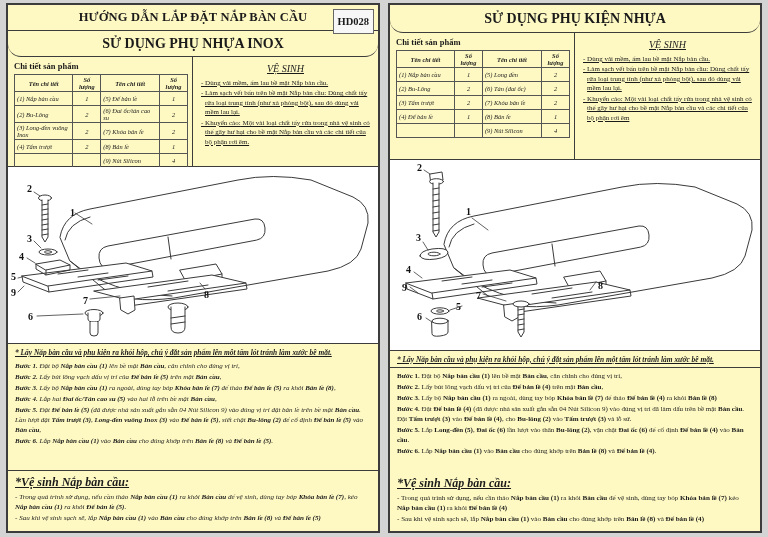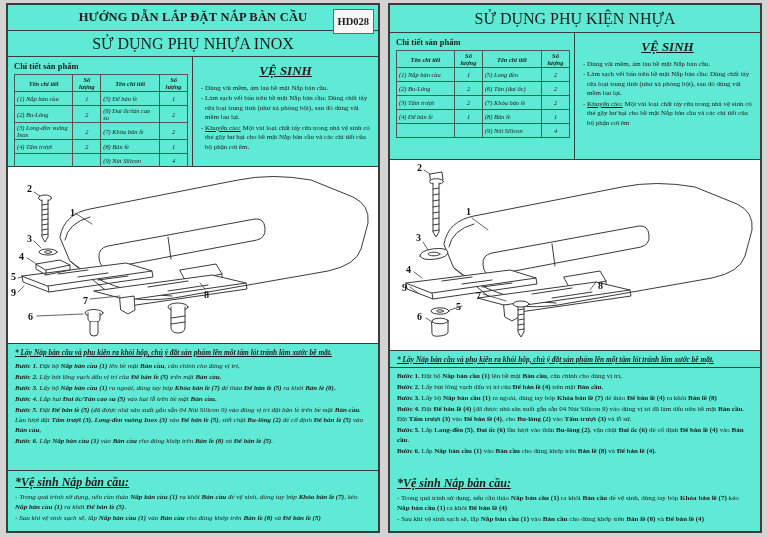--- a/index.html
+++ b/index.html
@@ -1,48 +1,48 @@
 <!DOCTYPE html>
 <html><head>
 <meta charset="utf-8">
 <style>
   html,body{margin:0;padding:0;}
   body{
     width:768px;height:537px;background:#d4d4d4;position:relative;overflow:hidden;
     font-family:"Liberation Serif","DejaVu Serif",serif;color:#1b1b1b;
   }
   .page{
-    position:absolute;top:3px;height:530px;width:374px;background:#5eead4;
+    position:absolute;top:3px;height:530px;width:374px;background:#fef9c3;
     border:2px solid #3c3c3c;box-sizing:border-box;display:flex;flex-direction:column;
   }
   .page-left{left:6px;}
   .page-right{left:388px;}
   .sec{box-sizing:border-box;flex:none;}
   .rule{border-bottom:1.5px solid #3c3c3c;}
   .titlebar{height:26px;display:flex;align-items:center;justify-content:center;position:relative;}
   .doc-title{font-weight:bold;font-size:12.5px;letter-spacing:.2px;}
   .code-badge{
     position:absolute;right:4px;top:4px;border:1.5px solid #666;background:#f7f7f7;
     font-weight:bold;font-size:10.5px;padding:4px 4px;line-height:15px;
   }
-  .subtitlebar{height:26px;display:flex;align-items:center;justify-content:center;font-weight:normal;font-size:16px;}
+  .subtitlebar{height:26px;display:flex;align-items:center;justify-content:center;font-weight:bold;font-size:14px;border-radius:13px;}
   .info{display:flex;}
   .info-l{height:110px;}
   .info-r{height:127px;}
   .info-left{width:50%;border-right:1.5px solid #3c3c3c;box-sizing:border-box;padding:3px 4px 2px;font-family:Liberation Serif, serif;}
   .info-right{width:50%;box-sizing:border-box;padding:3px 8px 2px;font-size:7px;}
   .parts-label{font-weight:bold;font-size:8.5px;margin:1px 0 3px 2px;}
   table.parts{border-collapse:collapse;font-size:6.4px;font-style:italic;margin-left:2px;}
   .parts th,.parts td{border:1px solid #555;padding:1px 2px;vertical-align:middle;}
   .parts th{font-weight:bold;text-align:center;height:13px;}
   .parts td{height:11px;}
   .cname{width:64px;text-align:left;}
   .cqty{width:25px;text-align:center;}
-  .vs-title{text-align:center;font-weight:bold;font-style:italic;text-decoration:underline;font-size:13px;margin:3px 0 5px;}
-  .vs-item{line-height:1.35;margin-bottom:1px;padding-left:4px;text-indent:-4px;}
+  .vs-title{text-align:center;font-weight:normal;font-style:italic;text-decoration:underline;font-size:10px;margin:3px 0 5px;}
+  .vs-item{line-height:1.35;margin-bottom:1px;padding-left:4px;text-indent:-4px;text-decoration:underline;}
   .diag{position:relative;background:#fff;}
   .diag-l{height:177px;}
   .diag-r{height:191px;}
   .diag svg{position:absolute;inset:0;width:100%;height:100%;}
   .steps-sec{padding:4px 7px 2px;font-size:7px;overflow:hidden;}
   .steps-l{height:127px;}
   .steps-r{height:104px;padding-top:3px;}
   .note-line{font-weight:bold;font-style:italic;text-decoration:underline;font-size:7.4px;margin-bottom:4px;}
   .note-row{height:17px;display:flex;align-items:center;padding:0 7px;}
   .note-row .note-line{margin:0;}

